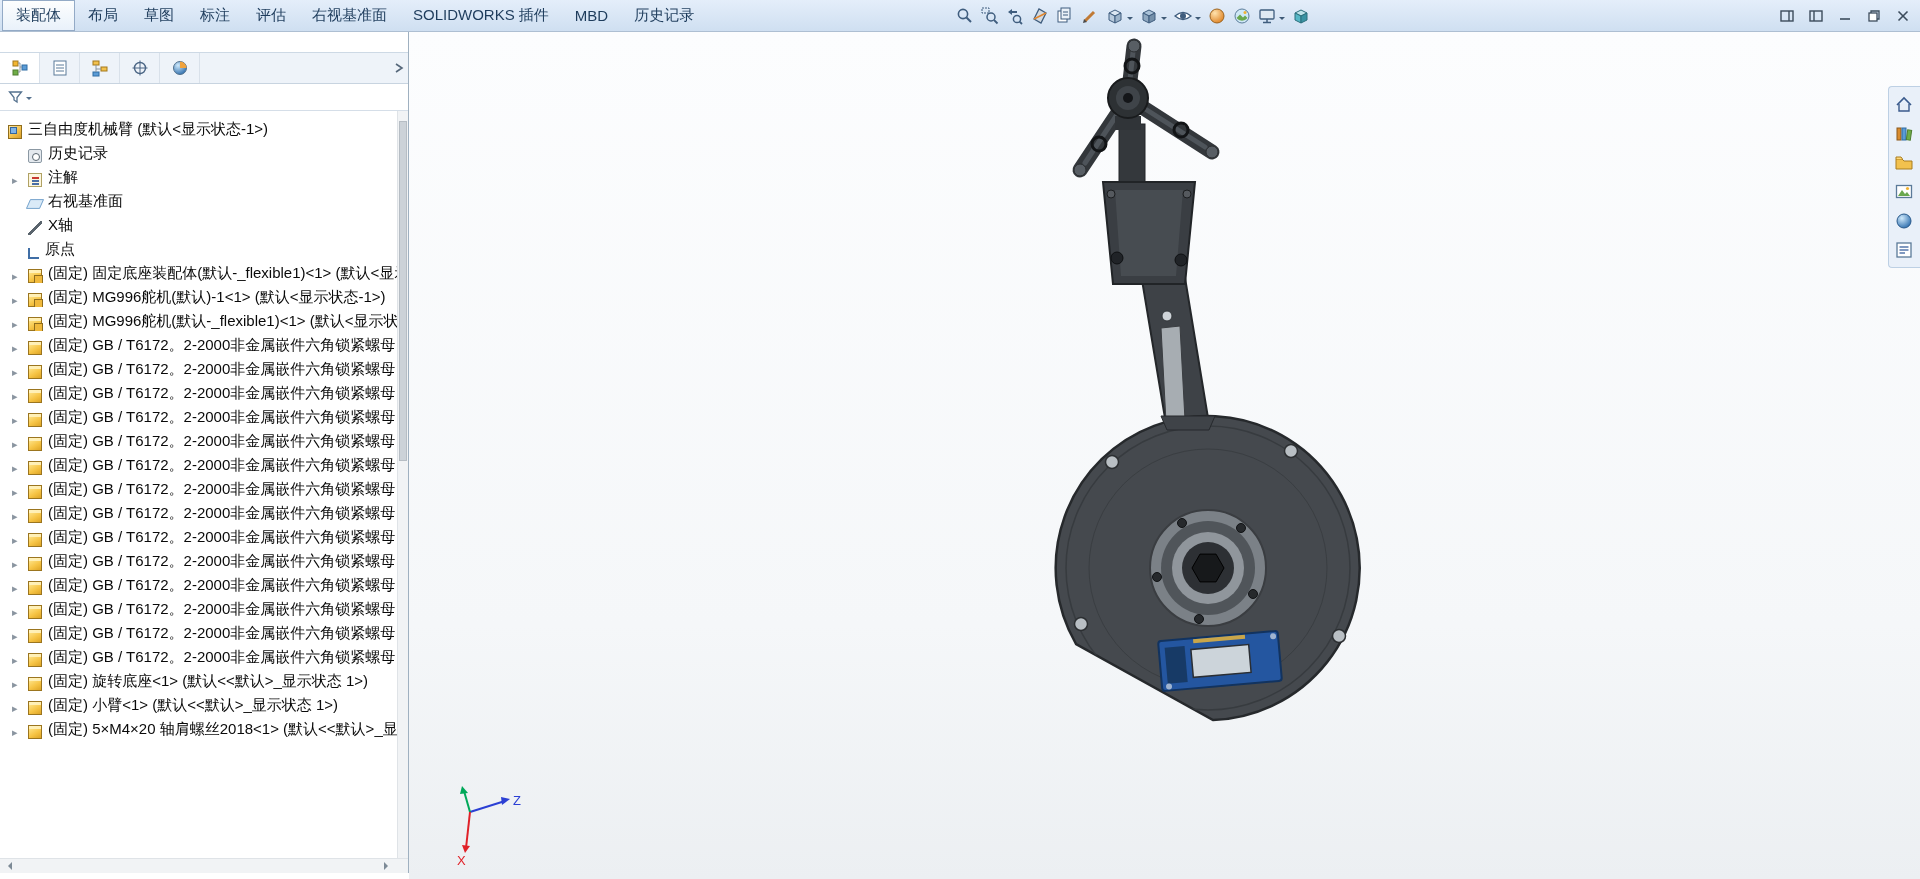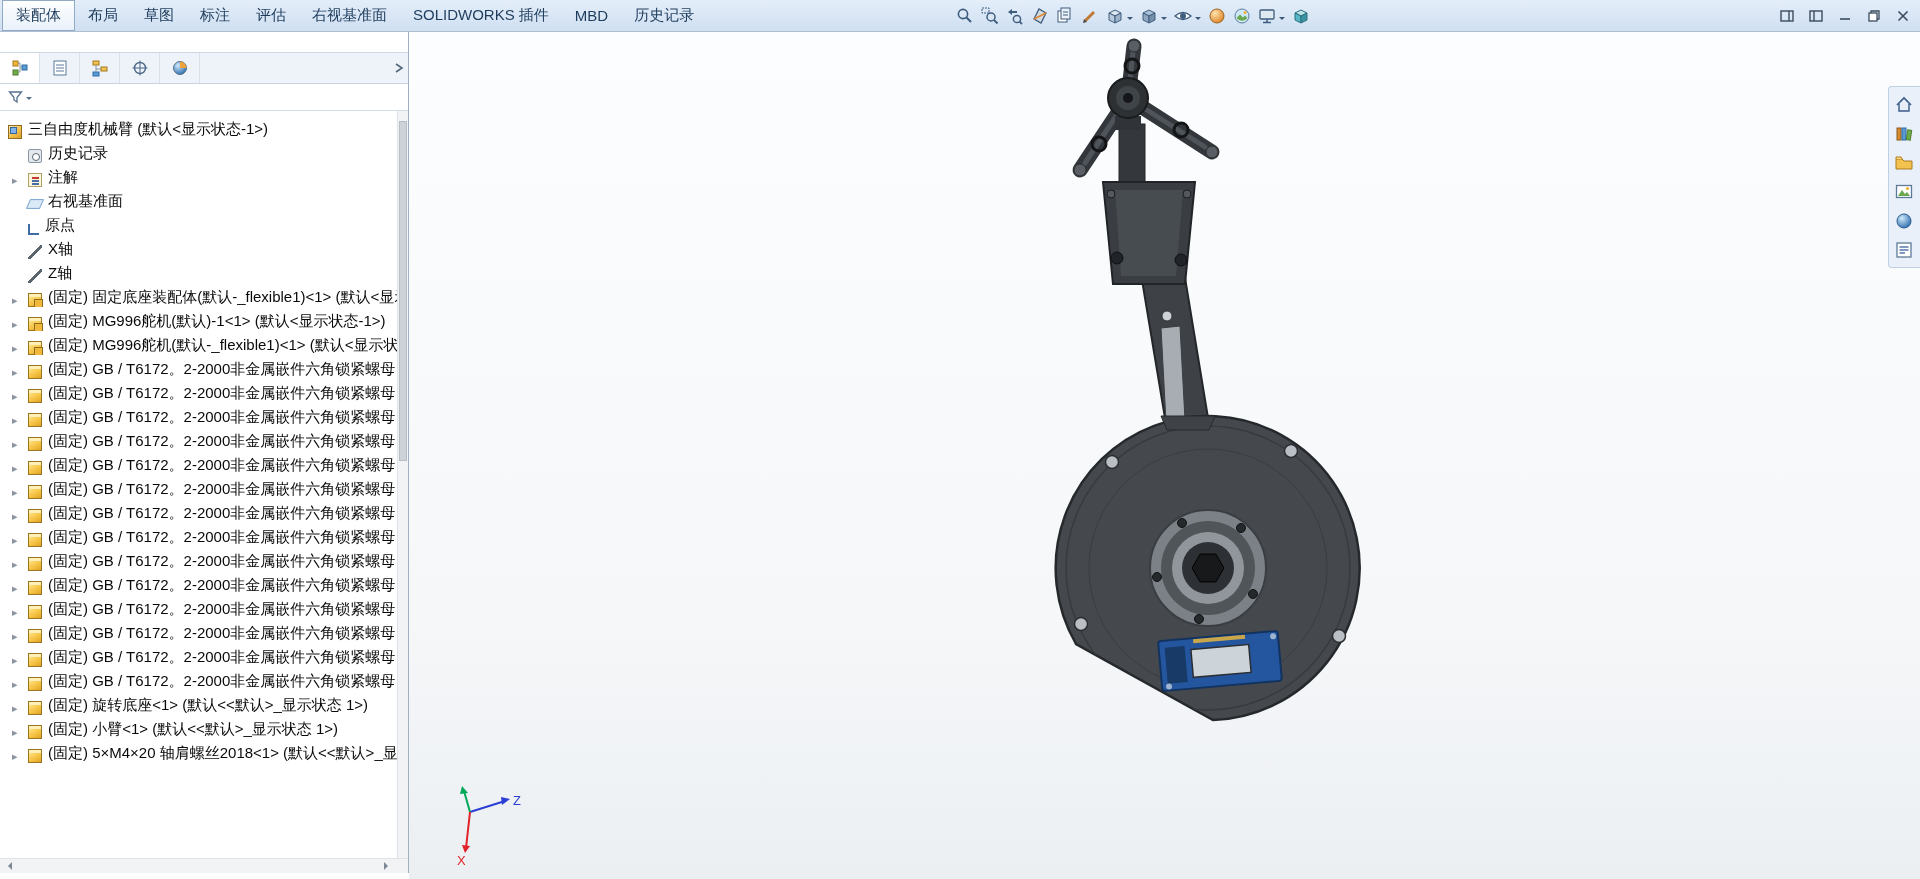--- a/index.html
+++ b/index.html
@@ -430,32 +430,27 @@
             <span class="tico tico-annotations"></span>
             <span class="tlabel">注解</span>
           </div>
           <div class="trow lvl1">
             <span class="arrow"></span>
             <span class="tico tico-plane"></span>
             <span class="tlabel">右视基准面</span>
           </div>
           <div class="trow lvl1">
             <span class="arrow"></span>
+            <span class="tico tico-axis"></span>
+            <span class="tlabel">X轴</span>
+          </div>
+          <div class="trow lvl1">
+            <span class="arrow"></span>
             <span class="tico tico-origin"></span>
             <span class="tlabel">原点</span>
-          </div>
-          <div class="trow lvl1">
-            <span class="arrow"></span>
-            <span class="tico tico-axis"></span>
-            <span class="tlabel">X轴</span>
-          </div>
-          <div class="trow lvl1">
-            <span class="arrow"></span>
-            <span class="tico tico-axis"></span>
-            <span class="tlabel">Z轴</span>
           </div>
           <div class="trow lvl1">
             <span class="arrow">▸</span>
             <span class="tico tico-subassembly"></span>
             <span class="tlabel">(固定) 固定底座装配体(默认-_flexible1)&lt;1&gt; (默认&lt;显示状态-1&gt;)</span>
           </div>
           <div class="trow lvl1">
             <span class="arrow">▸</span>
             <span class="tico tico-subassembly"></span>
             <span class="tlabel">(固定) MG996舵机(默认)-1&lt;1&gt; (默认&lt;显示状态-1&gt;)</span>

